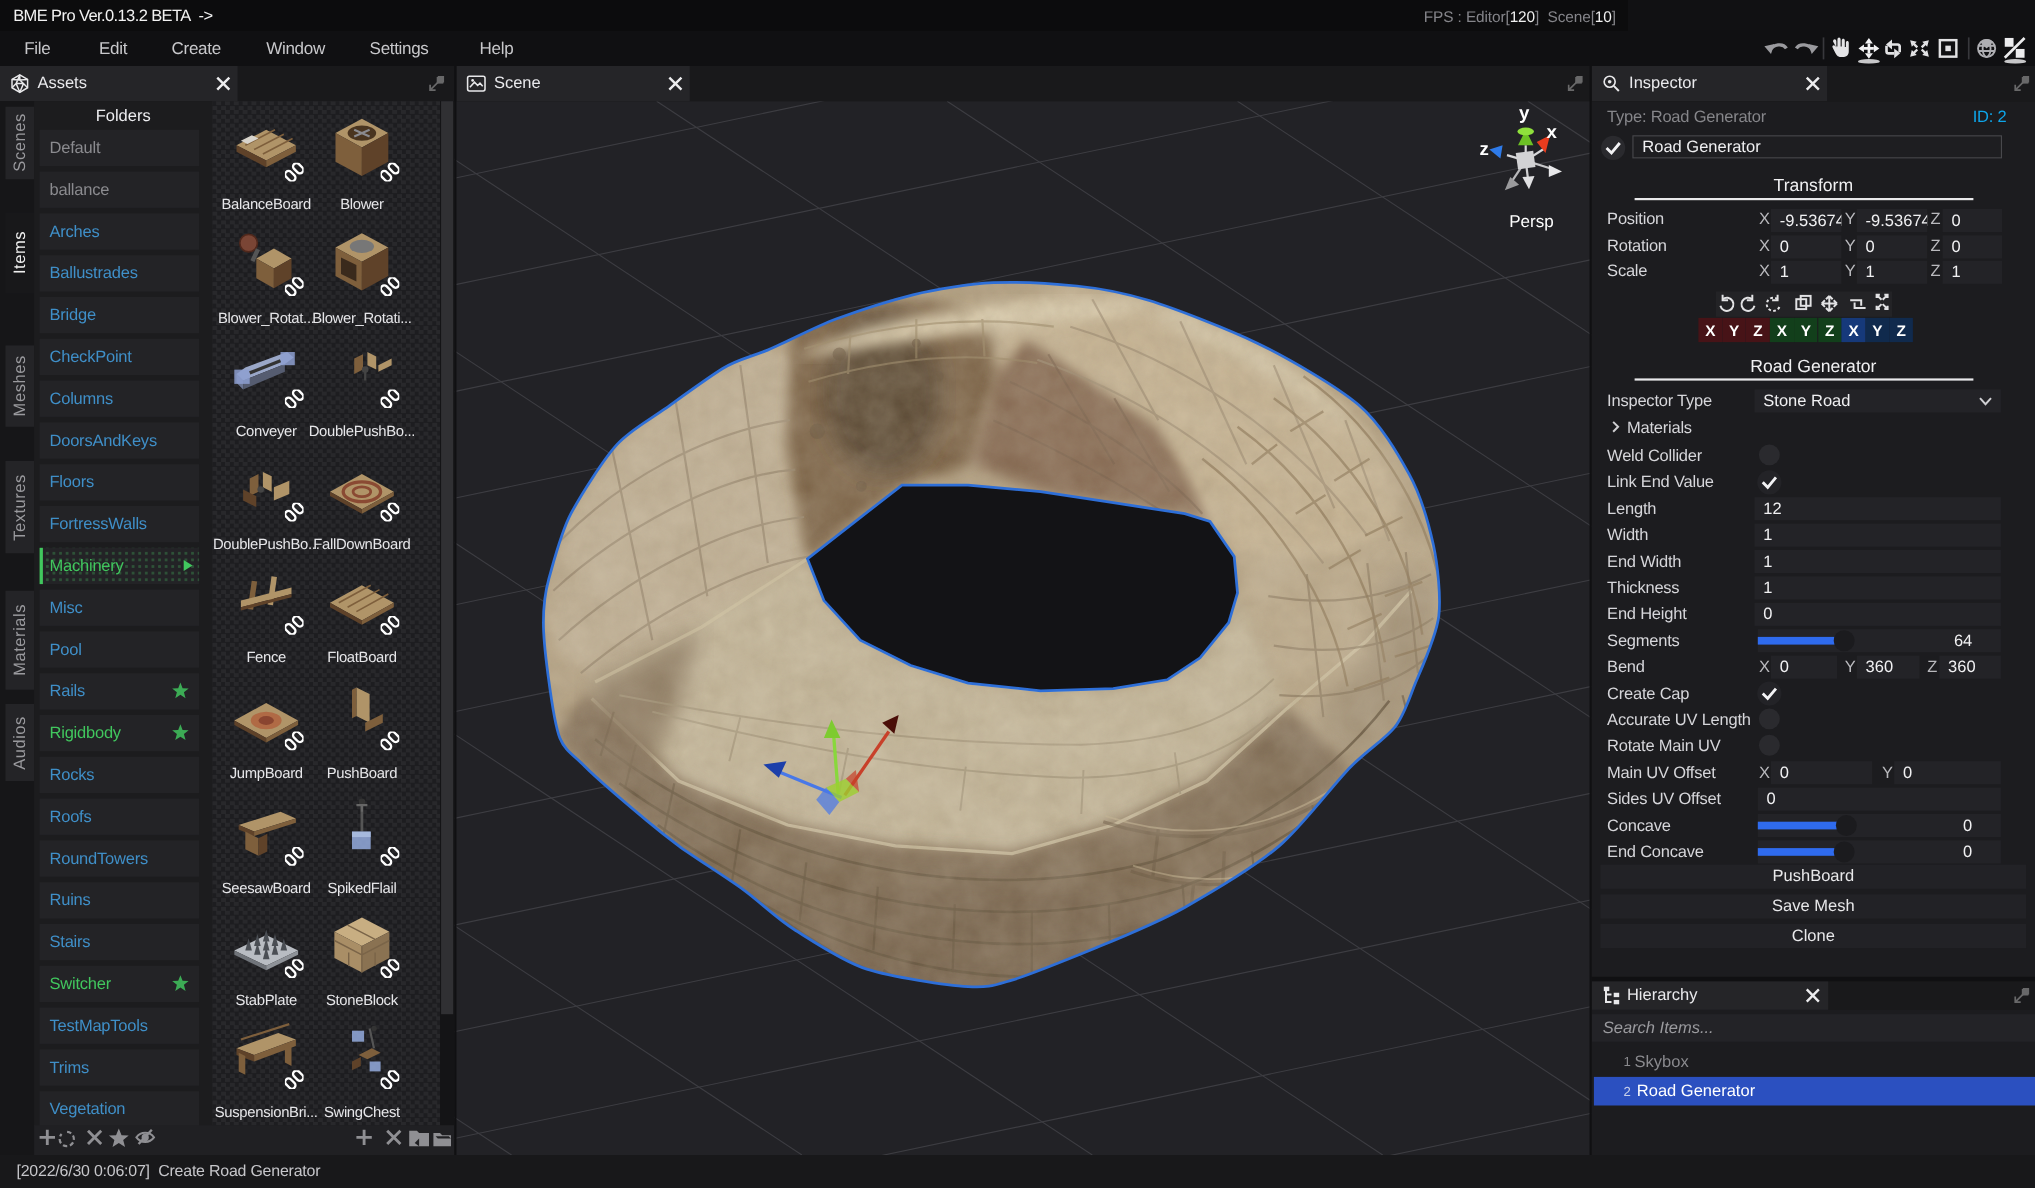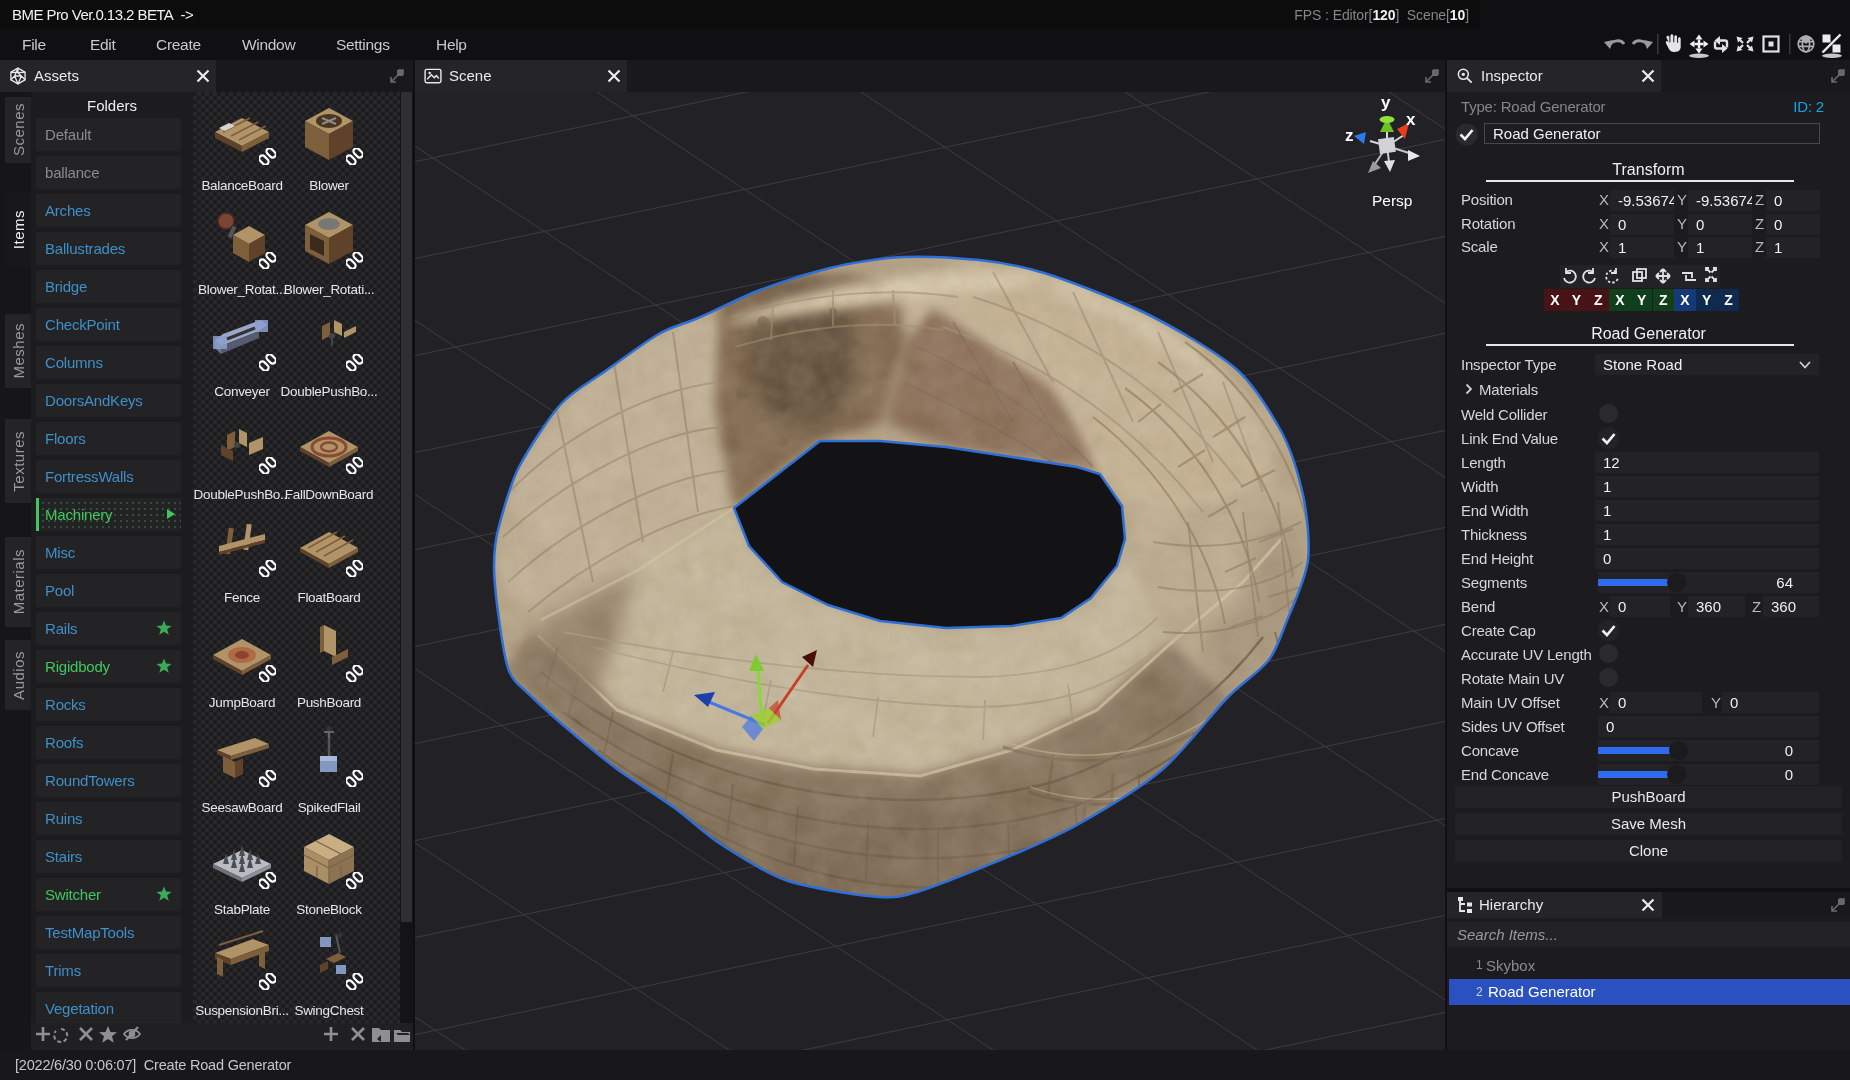--- a/index.html
+++ b/index.html
@@ -6,21 +6,21 @@
 *{box-sizing:border-box;}
 #app{position:relative;width:1850px;height:1080px;overflow:hidden;
  font-family:"Liberation Sans",sans-serif;color:#ddd;background:#111113;}
 .abs{position:absolute;}
 
 #titlebar{left:0;top:0;width:1480px;height:28px;background:#0c0c0d;}
 #menubar{left:0;top:28px;width:1850px;height:32px;background:#101012;}
 .menu-item{position:absolute;top:8px;font-size:15.5px;color:#c8c8cb;letter-spacing:-0.3px;}
 #title-text{position:absolute;left:12px;top:6px;font-size:15px;color:#f2f2f2;letter-spacing:-0.55px;}
 #fps{position:absolute;right:11px;top:7px;font-size:14px;color:#85858a;letter-spacing:-0.1px;}
-#fps b{color:#f0f0f0;font-weight:bold;}
+#fps b{color:#f0f0f0;font-weight:normal;}
 
 .phead{position:absolute;height:32px;background:#19191b;}
 .ptab{position:absolute;top:0;height:32px;background:#252528;}
 .ptab .ticon{position:absolute;left:8px;top:6px;width:20px;height:20px;}
 .ptab .tname{position:absolute;left:34px;top:7px;font-size:15px;color:#e9e9ec;}
 .xbtn{position:absolute;top:8px;width:16px;height:16px;}
 .xbtn svg{display:block}
 .rsbtn{position:absolute;top:9px;width:14px;height:14px;opacity:.55}
 
 #assets-body{left:0;top:92px;width:413px;height:958px;background:#1c1c1e;}

